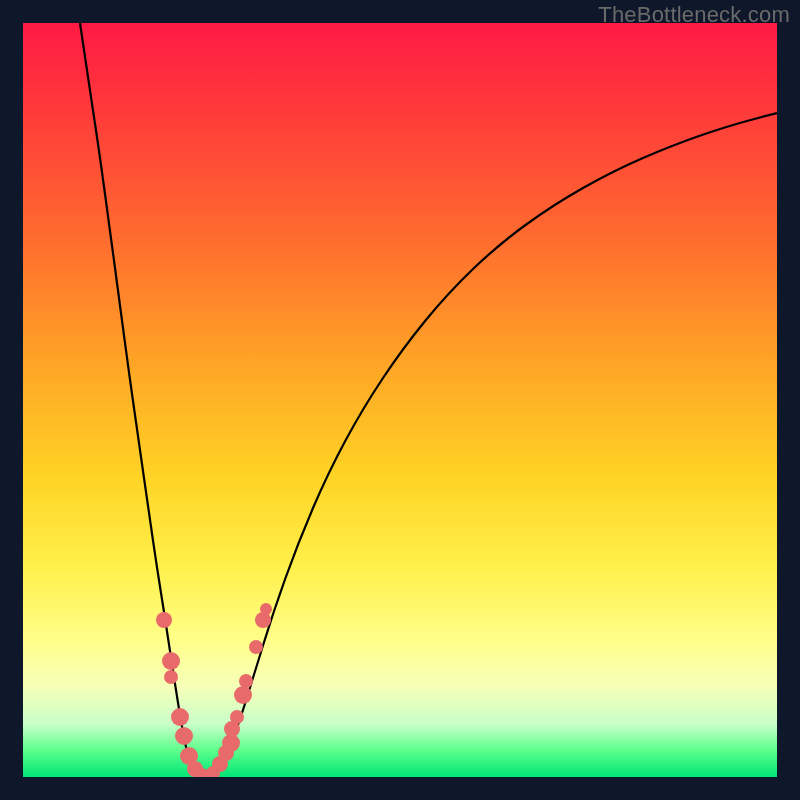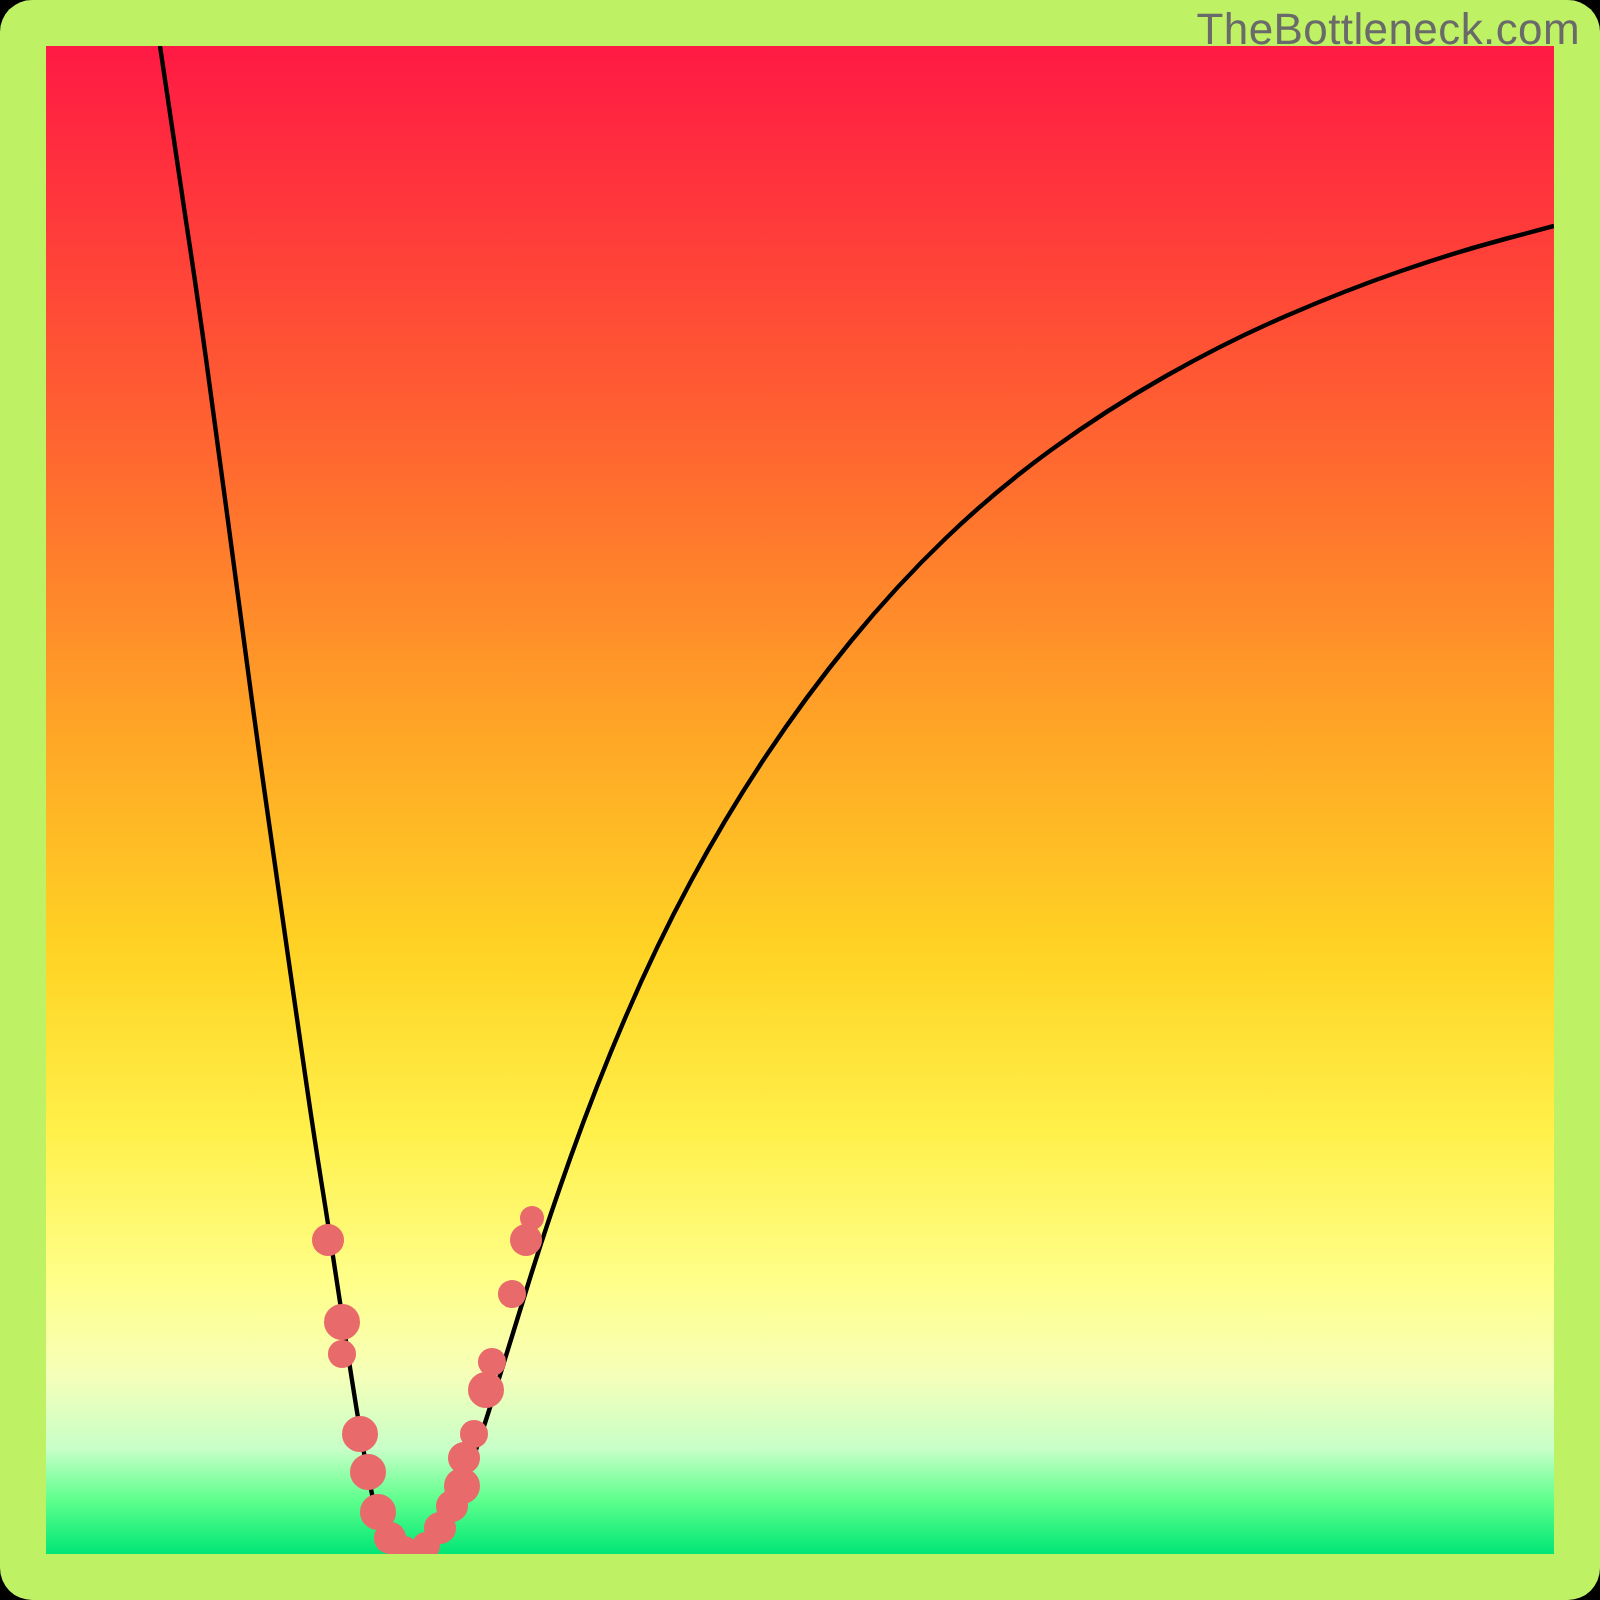--- a/index.html
+++ b/index.html
@@ -8,22 +8,21 @@
   width: 800px;
   height: 800px;
   background: #000;
   overflow: hidden;
   font-family: Arial, Helvetica, sans-serif;
 }
 .frame {
   position: relative;
   width: 800px;
   height: 800px;
-  background: #bef264;
-  border-radius: 16px;
+  background: #0f172a;
 }
 .plot-area {
   position: absolute;
   left: 23px;
   top: 23px;
   width: 754px;
   height: 754px;
   background: linear-gradient(to bottom,
     #ff1a44 0%,
     #ff3b3a 12%,

